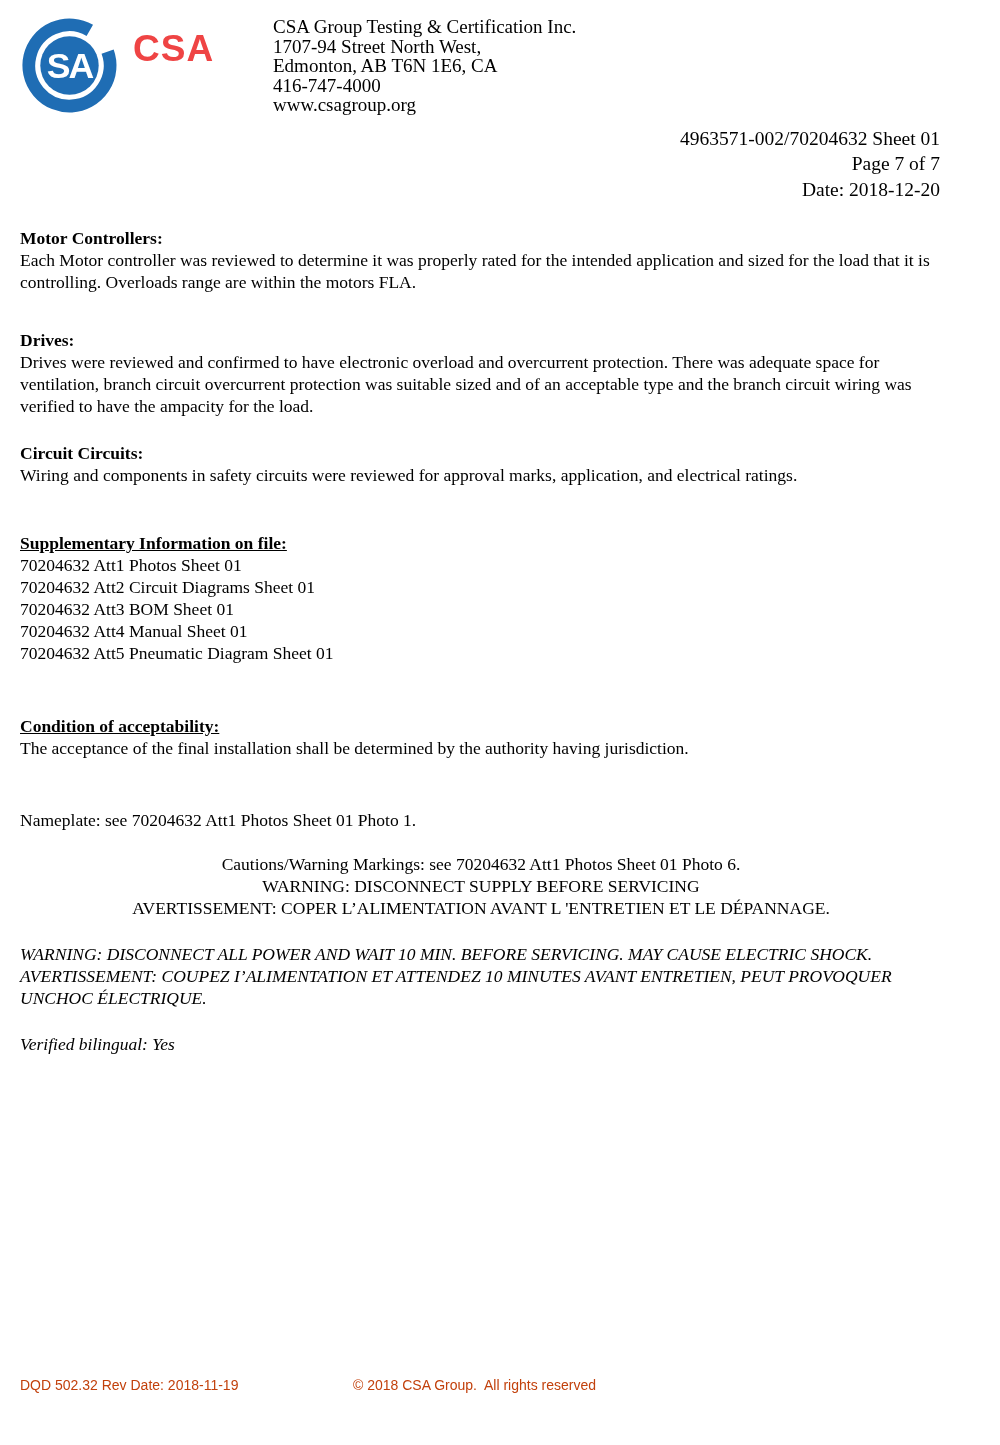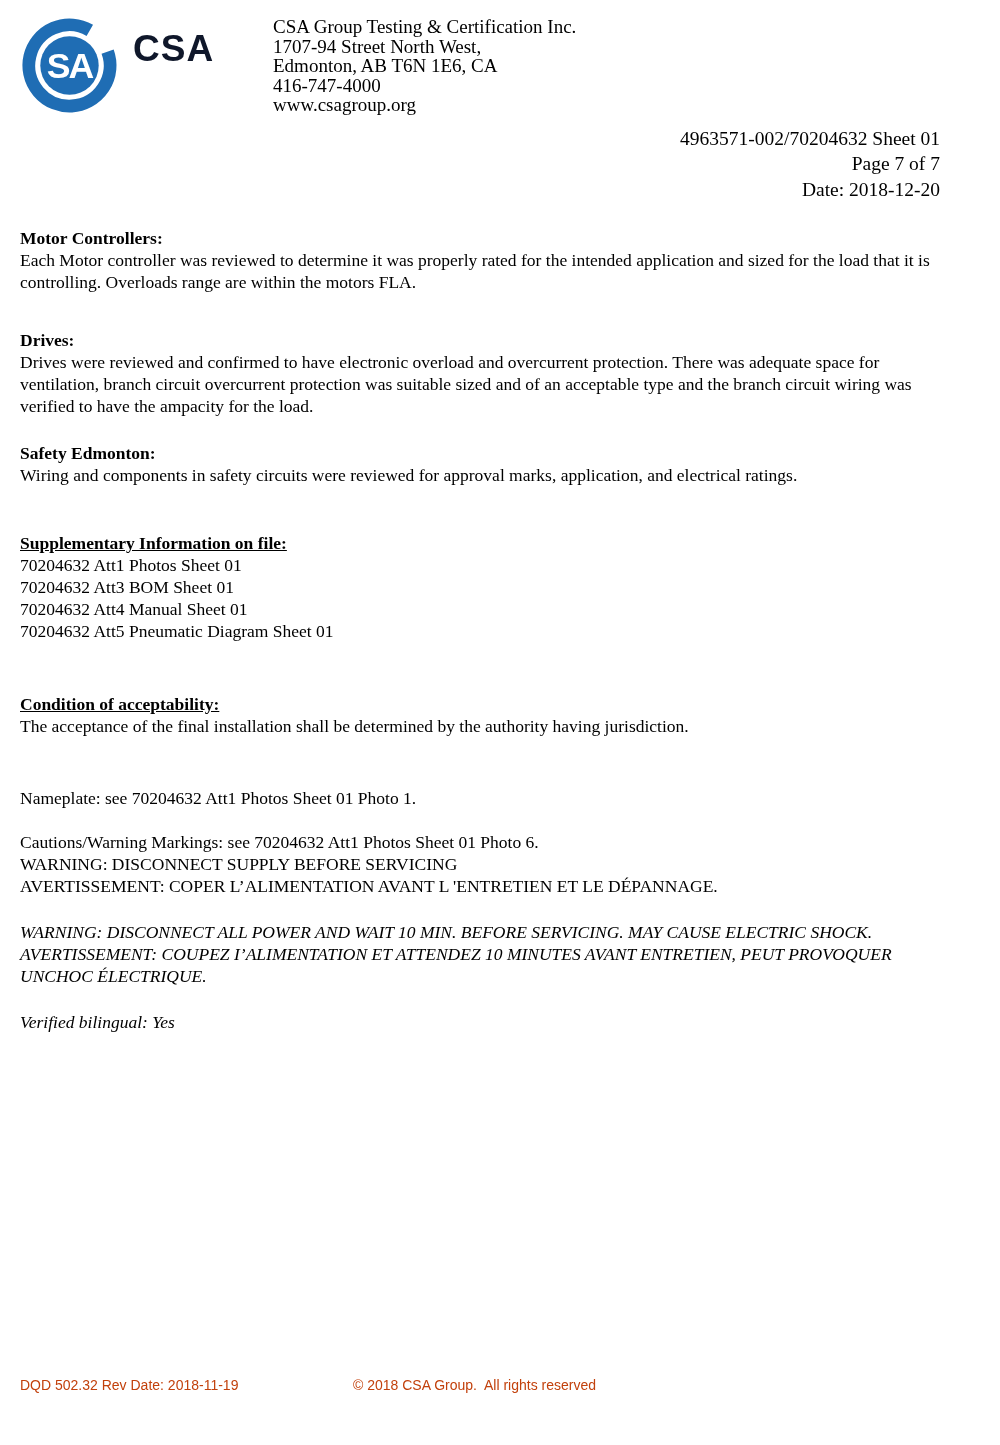--- a/index.html
+++ b/index.html
@@ -7,21 +7,21 @@
     position:relative; width:1000px; height:1445px; background:#ffffff;
     font-family:"Liberation Serif", serif; color:#000; overflow:hidden;
   }
 
   
   .logo { position:absolute; top:16px; left:20px; display:flex; align-items:flex-start; }
   .logo-mark { width:99px; height:99px; flex:0 0 auto; }
   .wordmark {
     margin-left:14px; margin-top:16px;
     font-family:"Liberation Sans", sans-serif; font-weight:bold;
-    font-size:37px; line-height:34px; letter-spacing:1px; color:#0f172a;
+    font-size:37px; line-height:34px; letter-spacing:1px; color:#ef4444;
     white-space:nowrap;
   }
   .wordmark .tm { font-size:13px; vertical-align:14px; letter-spacing:0; }
 
   .address {
     position:absolute; top:17px; left:273px;
     font-size:19px; line-height:19.6px;
   }
 
   .doc-ref {
@@ -33,21 +33,21 @@
   .content { position:absolute; top:227px; left:20px; width:922px; font-size:17.5px; line-height:22px; }
   .h { font-weight:bold; }
   .h.u { text-decoration:underline; }
   p { margin:0; }
   .prewrap { white-space:pre-wrap; }
   .mb-28 { margin-bottom:28px; }
   .mb-25 { margin-bottom:25px;margin-top:36px; }
   .mb-46 { margin-bottom:46px; }
   .mb-51 { margin-bottom:51px; }
   .mb-50 { margin-bottom:50px; }
-  .mt-22 { margin-top:22px; }
+  .mt-22 { margin-top:22px;text-align:center; }
   .mt-24 { margin-top:24px;font-style:italic; }
 
   
   .footer-left, .footer-copy {
     position:absolute; top:1377px;
     font-family:"Liberation Sans", sans-serif; font-size:14px; color:#c2410c;
     white-space:pre;
   }
   .footer-left { left:20px; }
   .footer-copy { left:353px; }
@@ -88,27 +88,28 @@
       <div class="h">Motor Controllers:</div>
       <p>Each Motor controller was reviewed to determine it was properly rated for the intended application and sized for the load that it is controlling. Overloads range are within the motors FLA.</p>
     </div>
 
     <div class="mb-25">
       <div class="h">Drives:</div>
       <p>Drives were reviewed and confirmed to have electronic overload and overcurrent protection. There was adequate space for ventilation, branch circuit overcurrent protection was suitable sized and of an acceptable type and the branch circuit wiring was verified to have the ampacity for the load.</p>
     </div>
 
     <div class="mb-46">
-      <div class="h">Safety Edmonton:</div>
+      <div class="h">Circuit Circuits:</div>
       <p>Wiring and components in safety circuits were reviewed for approval marks, application, and electrical ratings.</p>
     </div>
 
     <div class="mb-51">
       <div class="h u">Supplementary Information on file:</div>
       <div>70204632 Att1 Photos Sheet 01</div>
+      <div>70204632 Att2 Circuit Diagrams Sheet 01</div>
       <div>70204632 Att3 BOM Sheet 01</div>
       <div>70204632 Att4 Manual Sheet 01</div>
       <div>70204632 Att5 Pneumatic Diagram Sheet 01</div>
     </div>
 
     <div class="mb-50">
       <div class="h u">Condition of acceptability:</div>
       <p>The acceptance of the final installation shall be determined by the authority having jurisdiction.</p>
     </div>
 

